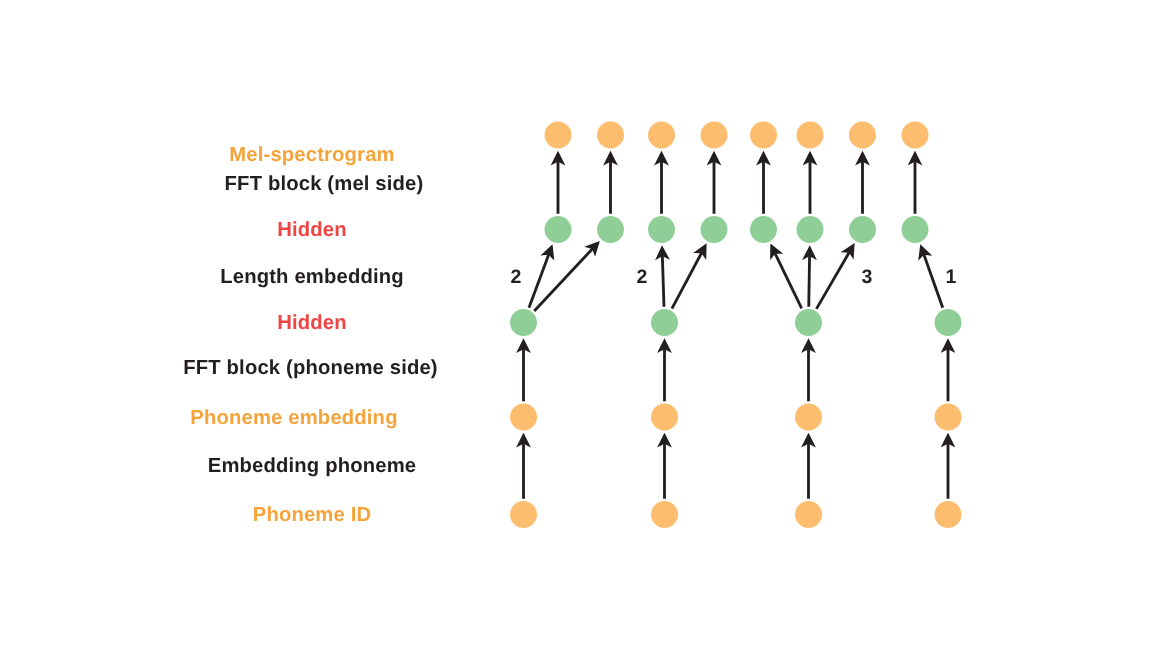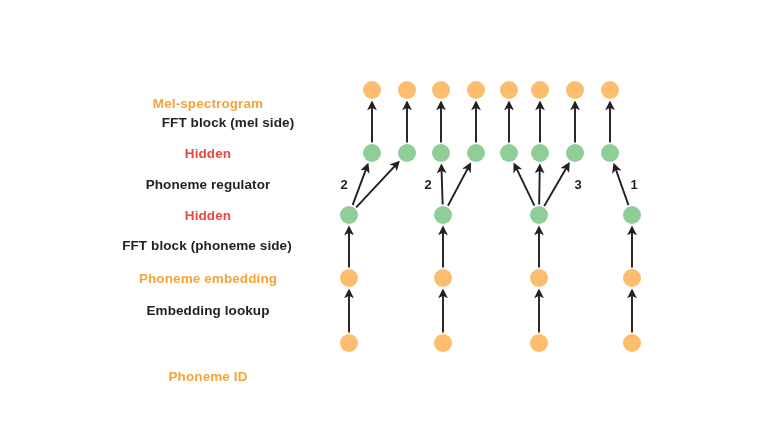--- a/index.html
+++ b/index.html
@@ -87,28 +87,28 @@
         <line x1="476" y1="142.5" x2="476" y2="103.5"></line>
         <line x1="509" y1="142.5" x2="509" y2="103.5"></line>
         <line x1="540" y1="142.5" x2="540" y2="103.5"></line>
         <line x1="575" y1="142.5" x2="575" y2="103.5"></line>
         <line x1="610" y1="142.5" x2="610" y2="103.5"></line>
       </g>
   </svg>
 
   <div id="labels">
       <div class="row-label label-orange" style="left: 208px; top: 90px; margin-top: 13px;">Mel-spectrogram</div>
-      <div class="row-label label-black" style="left: 220px; top: 122px; padding-left: 16px;">FFT block (mel side)</div>
+      <div class="row-label label-black" style="left: 208px; top: 122px; padding-left: 16px;">FFT block (mel side)</div>
       <div class="row-label label-green" style="left: 208px; top: 153px;">Hidden</div>
-      <div class="row-label label-black" style="left: 208px; top: 184px;">Phoneme regulator</div>
+      <div class="row-label label-black" style="left: 208px; top: 184px;">Length embedding</div>
       <div class="row-label label-green" style="left: 208px; top: 215px;">Hidden</div>
       <div class="row-label label-black" style="left: 207px; top: 245px;">FFT block (phoneme side)</div>
-      <div class="row-label label-orange" style="left: 208px; top: 278px;">Phoneme embedding</div>
-      <div class="row-label label-black" style="left: 208px; top: 310px;">Embedding lookup</div>
-      <div class="row-label label-orange" style="left: 208px; top: 343px; margin-top: 33px;">Phoneme ID</div>
+      <div class="row-label label-orange" style="left: 196px; top: 278px;">Phoneme embedding</div>
+      <div class="row-label label-black" style="left: 208px; top: 310px;">Embedding phoneme</div>
+      <div class="row-label label-orange" style="left: 208px; top: 343px;">Phoneme ID</div>
     </div>
   <div id="nodes">
       <div class="node node-orange" style="left: 372px; top: 90px; width: 18px; height: 18px;"></div>
       <div class="node node-orange" style="left: 407px; top: 90px; width: 18px; height: 18px;"></div>
       <div class="node node-orange" style="left: 441px; top: 90px; width: 18px; height: 18px;"></div>
       <div class="node node-orange" style="left: 476px; top: 90px; width: 18px; height: 18px;"></div>
       <div class="node node-orange" style="left: 509px; top: 90px; width: 18px; height: 18px;"></div>
       <div class="node node-orange" style="left: 540px; top: 90px; width: 18px; height: 18px;"></div>
       <div class="node node-orange" style="left: 575px; top: 90px; width: 18px; height: 18px;"></div>
       <div class="node node-orange" style="left: 610px; top: 90px; width: 18px; height: 18px;"></div>

